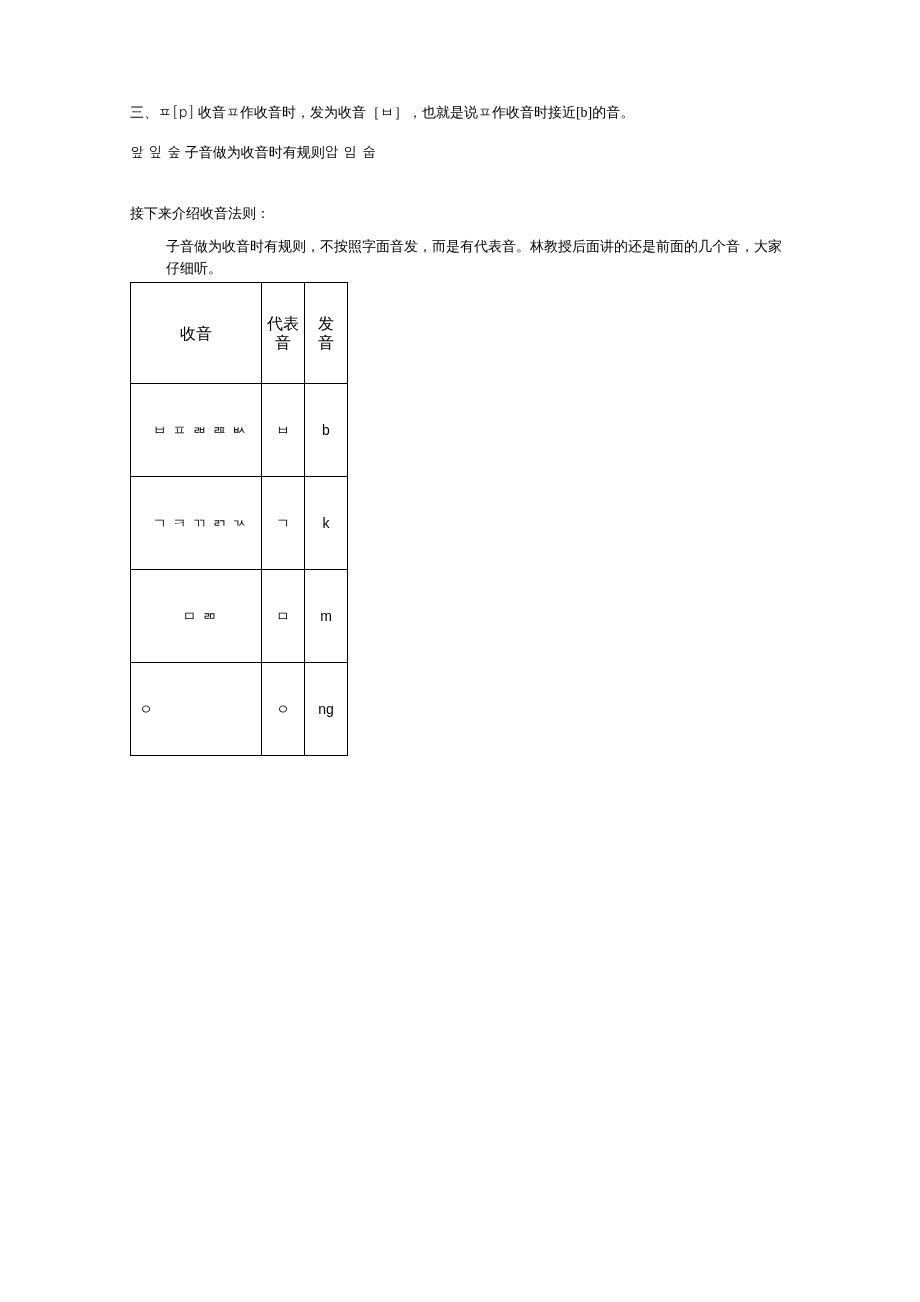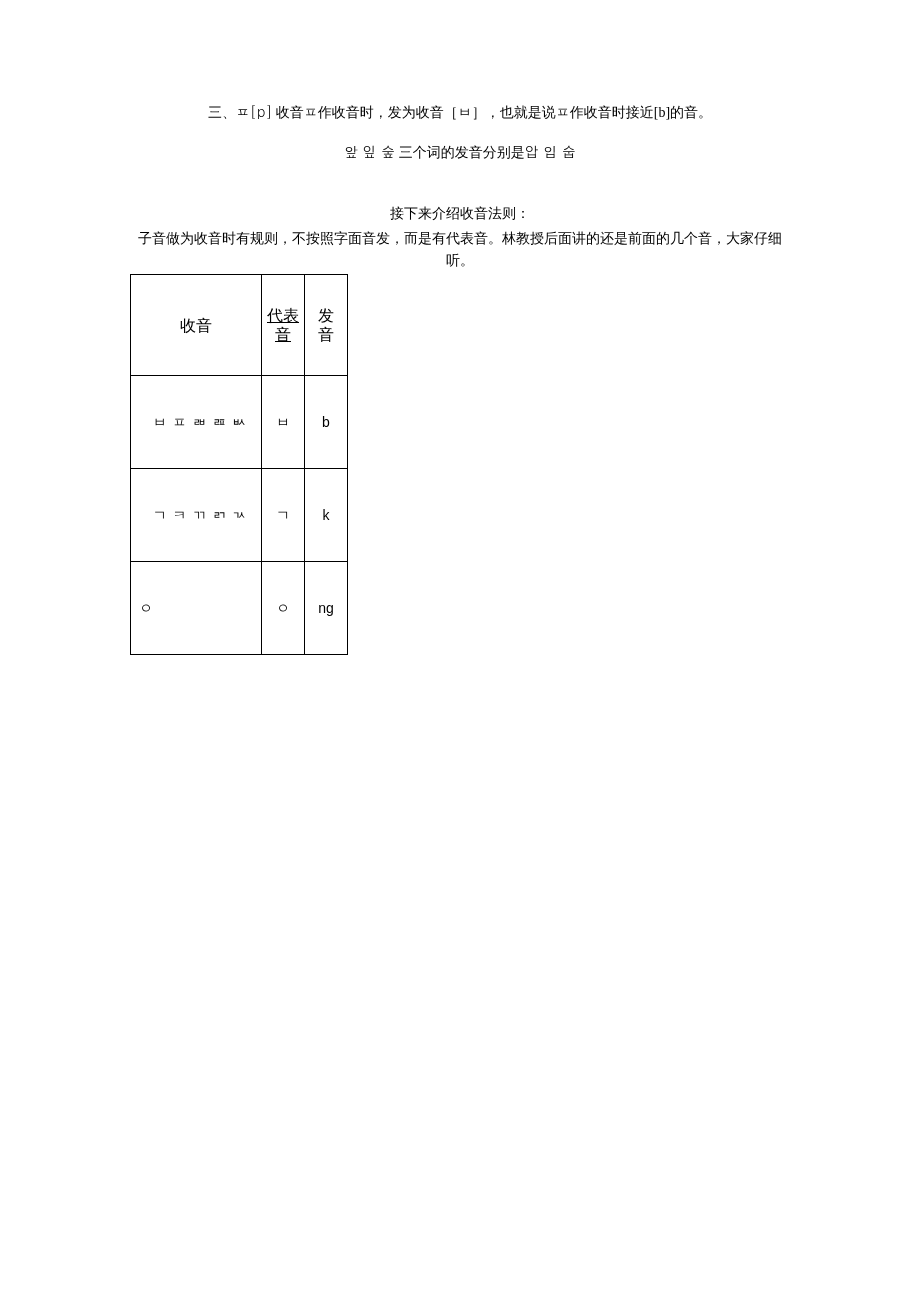--- a/index.html
+++ b/index.html
@@ -7,39 +7,38 @@
     background: #ffffff;
     margin: 0;
     padding: 100px 130px 60px 130px;
     width: 660px;
     font-size: 14px;
     color: #000000;
     line-height: 1.6;
   }
   .paragraph {
     margin: 0 0 16px 0;
-    text-align: center;
   }
   table.pron {
     border-collapse: collapse;
     margin-top: 2px;
     table-layout: fixed;
   }
   table.pron th,
   table.pron td {
     border: 1px solid #000000;
     text-align: center;
     vertical-align: middle;
     font-family: "SimSun", "宋体", "Arial", sans-serif;
     font-size: 14px;
     padding: 0;
     font-weight: normal;
   }
   table.pron th.col-a { width: 130px; height: 100px; }
-  table.pron th.col-b { width: 42px; text-decoration: underline; }
+  table.pron th.col-b { width: 42px; }
   table.pron th.col-c { width: 42px; }
   table.pron th {
     font-size: 16px;
     line-height: 1.2;
   }
   table.pron td { height: 92px; }
   .col-a-cell {
     font-family: "Malgun Gothic", "Dotum", "Arial", sans-serif;
     font-size: 13px;
     letter-spacing: 1px;
@@ -61,27 +60,27 @@
 </head>
 <body>
 
 
 
 <p class="paragraph">
   <span>三、</span><span class="korean">ㅍ[p]</span><span>  收音ㅍ作收音时，发为收音［ㅂ］，也就是说ㅍ作收音时接近[b]的音。</span>
 </p>
 
 <p class="paragraph">
-  <span class="korean">앞 잎 숲</span><span> 三个词的发音分别是</span><span class="korean">압 입 숩</span>
+  <span class="korean">앞 잎 숲</span><span> 子音做为收音时有规则</span><span class="korean">압 입 숩</span>
 </p>
 
 <br>
 
-<p class="paragraph" style="margin-bottom:2px;">接下来介绍收音法则：</p>
-<p class="paragraph" style="margin-top:0; margin-bottom:0;">子音做为收音时有规则，不按照字面音发，而是有代表音。林教授后面讲的还是前面的几个音，大家仔细听。</p>
+<p class="paragraph" style="margin-bottom:10px;">接下来介绍收音法则：</p>
+<p class="paragraph" style="margin-top:0; margin-bottom:0;margin-left:36px;">子音做为收音时有规则，不按照字面音发，而是有代表音。林教授后面讲的还是前面的几个音，大家仔细听。</p>
 
 <table class="pron">
   <tbody>
       <tr>
     <th class="col-a">收音</th>
     <th class="col-b" style="white-space:pre-line;">代表
 音</th>
     <th class="col-c" style="white-space:pre-line;">发
 音</th>
   </tr>
@@ -89,20 +88,25 @@
     <td class="col-a-cell">ㅂ ㅍ ㄼ ㄿ ㅄ</td>
     <td class="col-b-cell">ㅂ</td>
     <td class="col-c-cell">b</td>
   </tr>
   <tr>
     <td class="col-a-cell">ㄱ ㅋ ㄲ ㄺ ㄳ</td>
     <td class="col-b-cell">ㄱ</td>
     <td class="col-c-cell">k</td>
   </tr>
   <tr>
+    <td class="col-a-cell">ㅁ ㄻ</td>
+    <td class="col-b-cell">ㅁ</td>
+    <td class="col-c-cell">m</td>
+  </tr>
+  <tr>
     <td class="col-a-cell" style="text-align:left;">ㅇ</td>
     <td class="col-b-cell">ㅇ</td>
     <td class="col-c-cell">ng</td>
   </tr>
 </tbody>
   </table>
 
 
 
 

